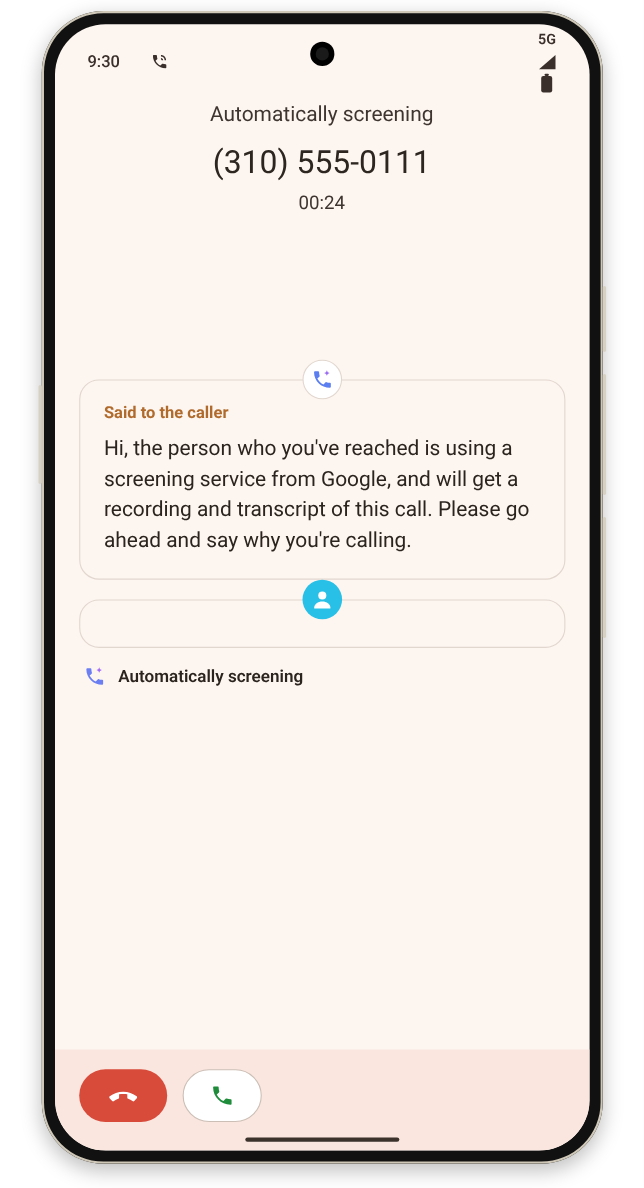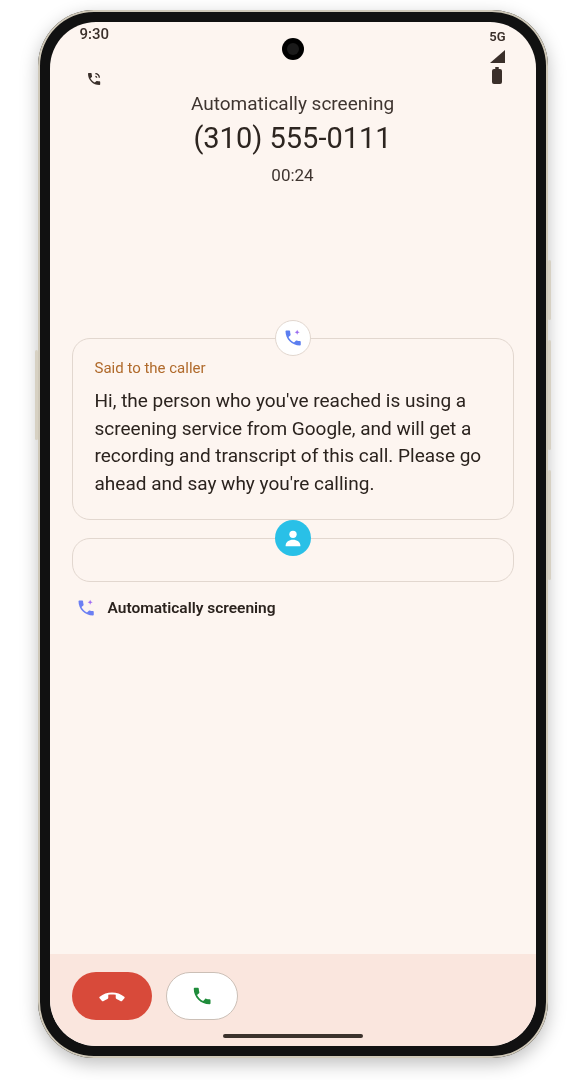--- a/index.html
+++ b/index.html
@@ -33,43 +33,43 @@
   }
   .camera-notch::after{
     content:""; position:absolute; left:50%; top:50%; transform:translate(-50%,-50%);
     width:12px; height:12px; border-radius:50%; background:#1a1a1a;
   }
   .status-bar {
     display:flex; align-items:center; justify-content:space-between;
     padding: 18px 30px 0 30px; height: 50px; font-size: 15px; font-weight:500;
     color:#3a2f2a;
   }
-  .status-left { display:flex; align-items:center; gap:28px;flex-direction:column; }
+  .status-left { display:flex; align-items:center; gap:28px; }
   .status-right { display:flex; align-items:center; gap:6px;flex-direction:column; }
   .signal-tri { width:0; height:0; border-style:solid; border-width:0 0 13px 15px; border-color:transparent transparent #3a2f2a transparent; }
   .batt { width:10px; height:15px; background:#3a2f2a; border-radius:2px 2px 2px 2px; position:relative; }
   .batt::before{content:"";position:absolute;top:-2px;left:3px;width:4px;height:2px;background:#3a2f2a;border-radius:1px;}
   .header { text-align:center; padding-top: 20px; }
   .header-line1 { font-size: 19px; color:#3f3530; }
-  .header-number { font-size: 29px; color:#2d2520; margin-top:6px; }
+  .header-number { font-size: 29px; color:#2d2520; margin-top:16px; }
   .header-timer { font-size: 17px; color:#3f3530; margin-top:10px; }
   .spacer-top { flex: 0.32; }
   .cards { padding: 0 22px; display:flex; flex-direction:column; gap:18px; position:relative; }
   .avatar {
     position:absolute; left:50%; transform:translateX(-50%);
     width:36px; height:36px; border-radius:50%;
     background:#fff; display:flex; align-items:center; justify-content:center;
     z-index:2;
   }
   .avatar.ai { top:-18px; border:1px solid #e2d7cf; }
   .card {
     border:1px solid #e2d7cf; border-radius:18px; padding:20px 22px 22px 22px;
     background: transparent; position:relative;
   }
-  .card-label { color:#b06a2b; font-size:15px; margin-bottom:10px; }
+  .card-label { color:#b06a2b; font-size:15px; margin-bottom:10px;font-weight:bold; }
   .card-body { font-size:19px; line-height:1.45; color:#2b231e; }
   .card2-wrap { position:relative; }
   .avatar.person {
     top:-18px; background:#29c0e7;
   }
   .status-line { display:flex; align-items:center; gap:12px; padding:16px 26px 10px 26px; font-size:15.5px; font-weight:600; color:#2b231e; }
   .bottom-bar {
     background:#fae6de; padding:18px 22px 26px 22px;
     display:flex; gap:14px;
     border-bottom-left-radius:46px; border-bottom-right-radius:46px;

